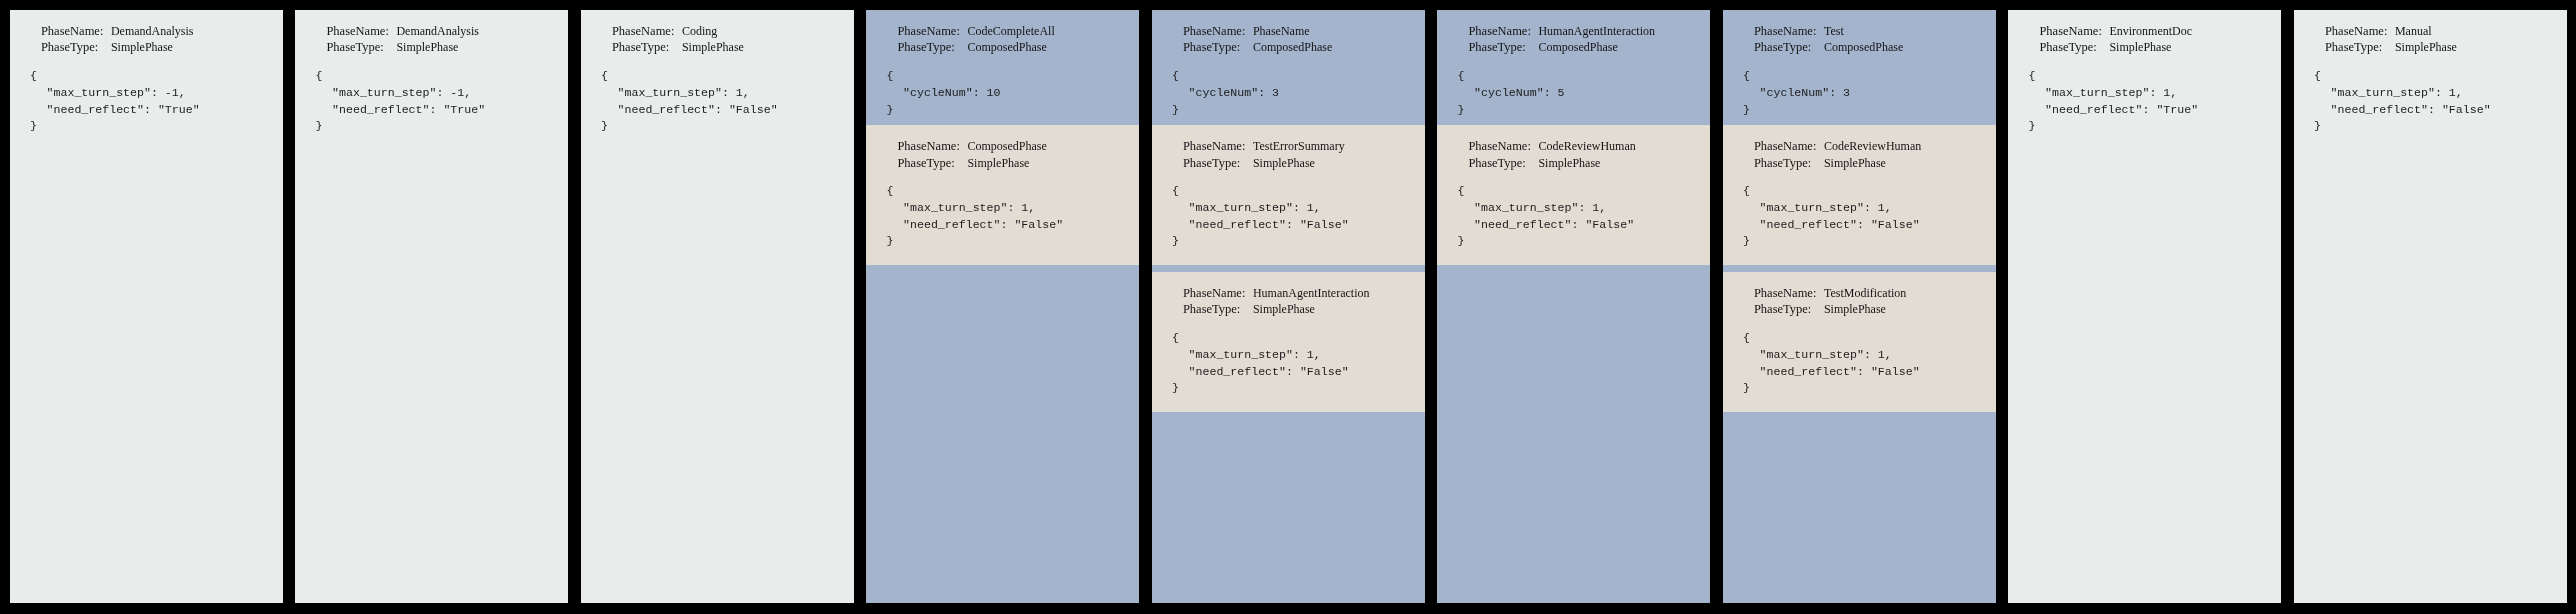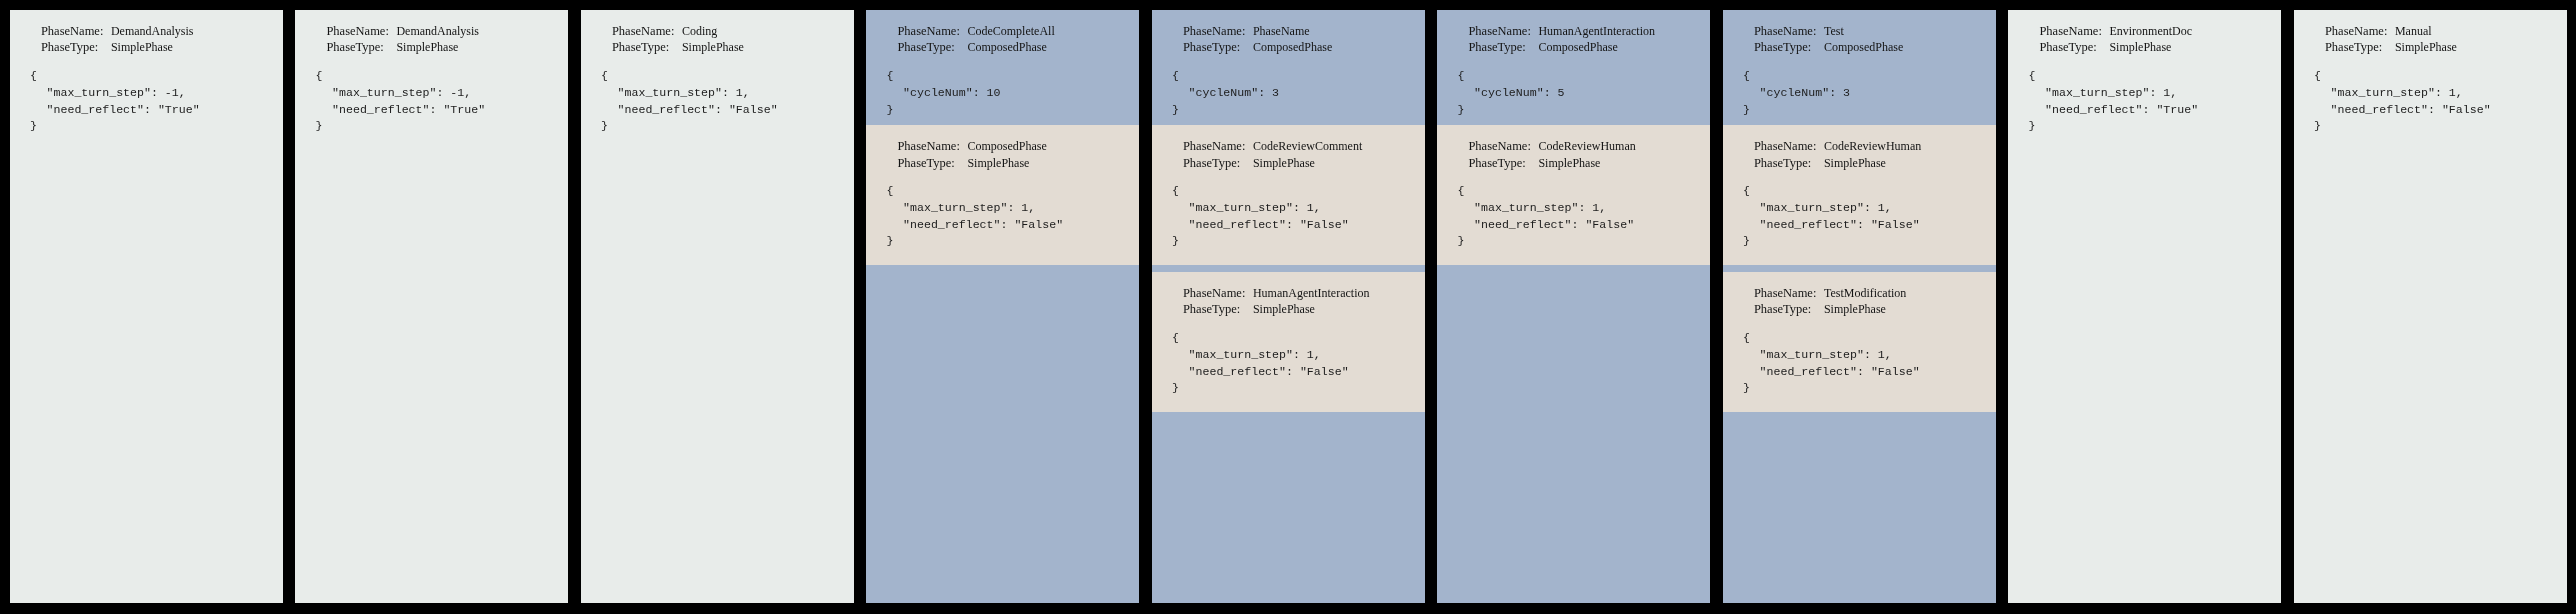--- a/index.html
+++ b/index.html
@@ -192,21 +192,21 @@
         <div class="meta-row">
           <span class="meta-key">PhaseType:</span>
           <span class="meta-val">ComposedPhase</span>
         </div>
         <div class="json-block"><div>{</div><div class="json-indent">"cycleNum": 3</div><div>}</div></div>
       </div>
       <div class="children">
         <div class="child-card">
           <div class="meta-row">
             <span class="meta-key">PhaseName:</span>
-            <span class="meta-val">CodeReviewComment</span>
+            <span class="meta-val">TestErrorSummary</span>
           </div>
           <div class="meta-row">
             <span class="meta-key">PhaseType:</span>
             <span class="meta-val">SimplePhase</span>
           </div>
           <div class="json-block"><div>{</div><div class="json-indent">"max_turn_step": 1,</div><div class="json-indent">"need_reflect": "False"</div><div>}</div></div>
         </div>
         <div class="child-card">
           <div class="meta-row">
             <span class="meta-key">PhaseName:</span>

